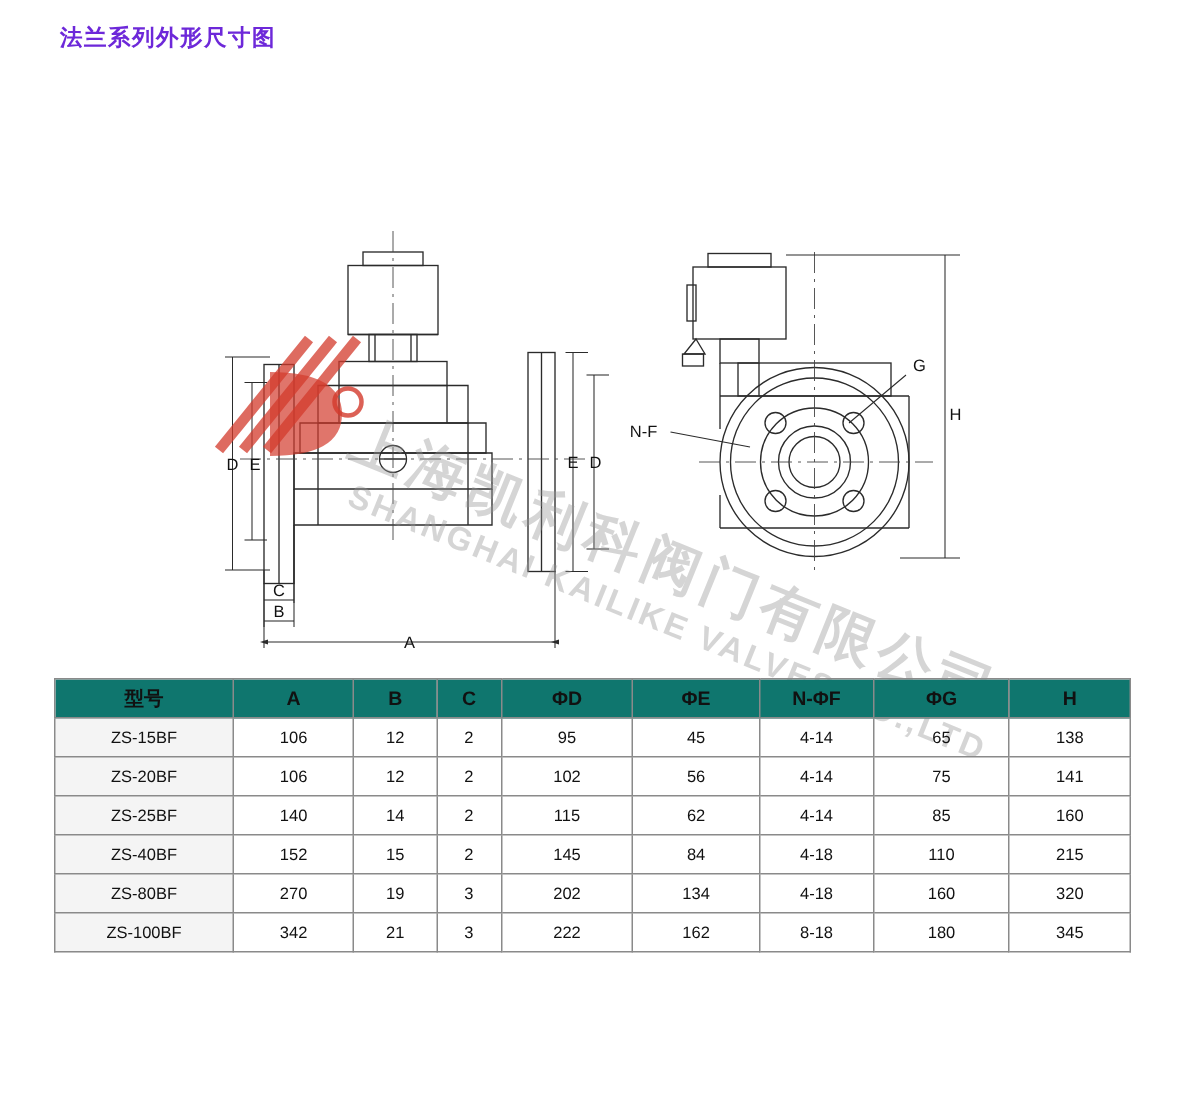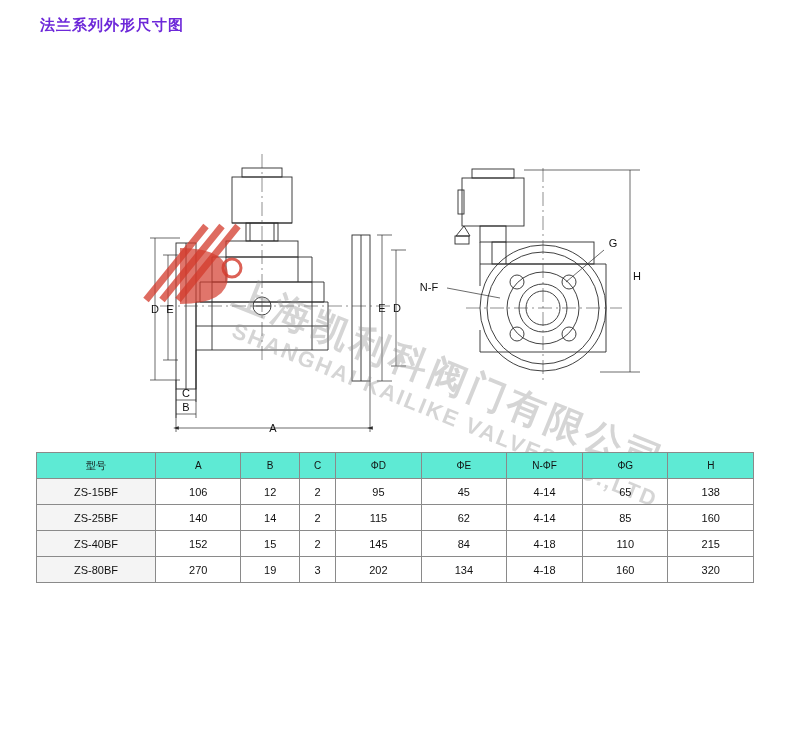--- a/index.html
+++ b/index.html
@@ -28,23 +28,23 @@
   }
   th,td{
     border:1px solid #8a8a8a;
     text-align:center;
     height:25px;
     padding:0;
     font-weight:normal;
     color:#111;
   }
   thead th{
-    background:#5eead4;
-    font-weight:normal;
-    font-size:10px;
+    background:#0f766e;
+    font-weight:bold;
+    font-size:13px;
   }
   tbody td:first-child{
     background:#f4f4f4;
     font-size:11px;
   }
   .col-model{width:118px;}
   .col-n{width:75px;}
 
   
   .watermark{
@@ -260,20 +260,31 @@
           <td class="">106</td>
           <td class="">12</td>
           <td class="">2</td>
           <td class="">95</td>
           <td class="">45</td>
           <td class="col-n">4-14</td>
           <td class="">65</td>
           <td class="">138</td>
         </tr>
         <tr>
+          <td class="col-model">ZS-20BF</td>
+          <td class="">106</td>
+          <td class="">12</td>
+          <td class="">2</td>
+          <td class="">102</td>
+          <td class="">56</td>
+          <td class="col-n">4-14</td>
+          <td class="">75</td>
+          <td class="">141</td>
+        </tr>
+        <tr>
           <td class="col-model">ZS-25BF</td>
           <td class="">140</td>
           <td class="">14</td>
           <td class="">2</td>
           <td class="">115</td>
           <td class="">62</td>
           <td class="col-n">4-14</td>
           <td class="">85</td>
           <td class="">160</td>
         </tr>
@@ -292,15 +303,26 @@
           <td class="col-model">ZS-80BF</td>
           <td class="">270</td>
           <td class="">19</td>
           <td class="">3</td>
           <td class="">202</td>
           <td class="">134</td>
           <td class="col-n">4-18</td>
           <td class="">160</td>
           <td class="">320</td>
         </tr>
+        <tr>
+          <td class="col-model">ZS-100BF</td>
+          <td class="">342</td>
+          <td class="">21</td>
+          <td class="">3</td>
+          <td class="">222</td>
+          <td class="">162</td>
+          <td class="col-n">8-18</td>
+          <td class="">180</td>
+          <td class="">345</td>
+        </tr>
       </tbody>
   </table>
 </div>
 
 </body></html>

